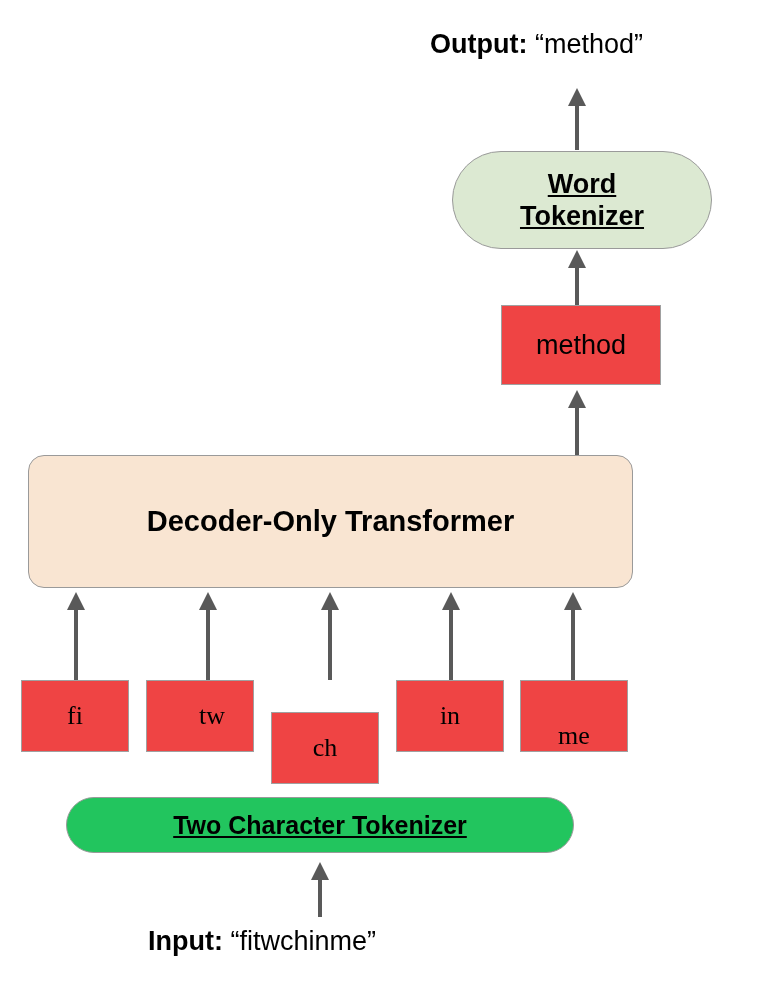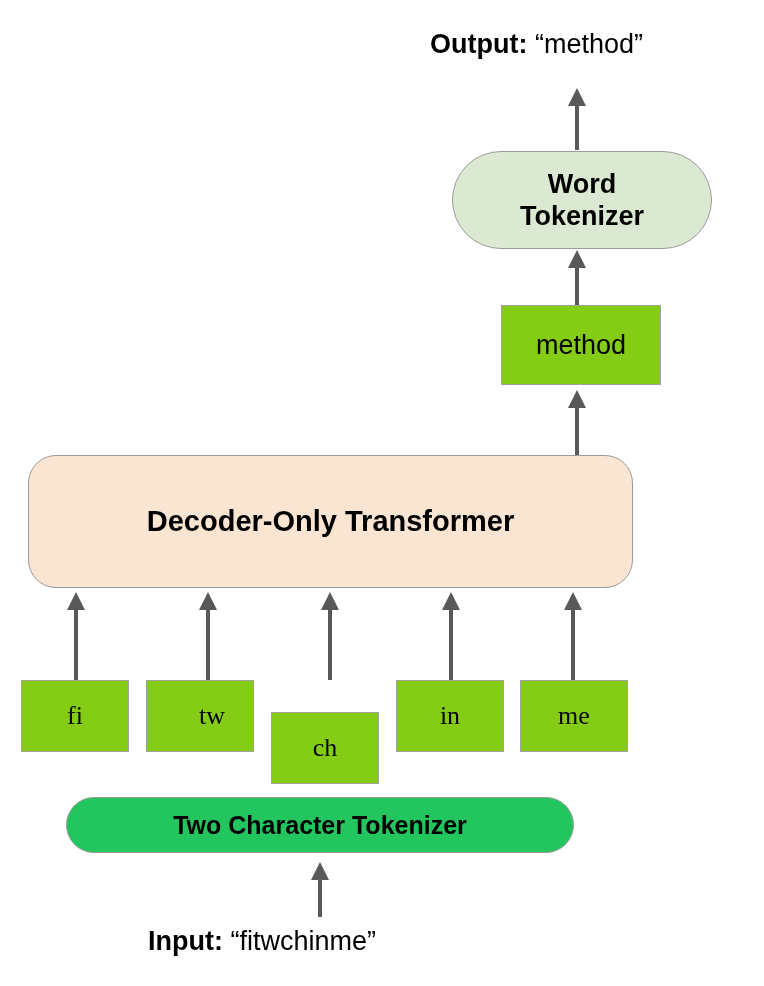--- a/index.html
+++ b/index.html
@@ -48,20 +48,21 @@
   .pill {
     position: absolute;
     box-sizing: border-box;
     border: 1.4px solid #9a9a9a;
     display: flex;
     align-items: center;
     justify-content: center;
     text-align: center;
     font-weight: bold;
     color: #000000;
+    text-decoration: underline;
   }
 
   #word-tokenizer {
     left: 452px;
     top: 151px;
     width: 260px;
     height: 98px;
     border-radius: 49px;
     background: #dce9d2;
     font-size: 27px;
@@ -79,37 +80,37 @@
   }
 
   
   #transformer {
     position: absolute;
     box-sizing: border-box;
     left: 28px;
     top: 455px;
     width: 605px;
     height: 133px;
-    border-radius: 28px;
+    border-radius: 16px;
     border: 1.4px solid #9a9a9a;
     background: #f9e5d2;
     display: flex;
     align-items: center;
     justify-content: center;
     font-size: 29px;
     font-weight: bold;
     color: #000000;
   }
 
   
   .token-box {
     position: absolute;
     box-sizing: border-box;
     border: 1.4px solid #a0a0a0;
-    background: #84cc16;
+    background: #ef4444;
     display: flex;
     align-items: center;
     justify-content: center;
     color: #000000;
     font-size: 26px;
     font-weight: normal;
   }
   .in-token {
     top: 680px;
     width: 108px;
@@ -179,21 +180,21 @@
       </div>
       <div class="token-box in-token" style="left: 146px; padding-left: 24px;">
         <span>tw</span>
       </div>
       <div class="token-box in-token" style="left: 271px; margin-top: 32px;">
         <span>ch</span>
       </div>
       <div class="token-box in-token" style="left: 396px;">
         <span>in</span>
       </div>
-      <div class="token-box in-token" style="left: 520px;">
+      <div class="token-box in-token" style="left: 520px; align-items: flex-end;">
         <span>me</span>
       </div>
     </div>
 
   <div class="pill" id="char-tokenizer">
     <span>Two Character Tokenizer</span>
   </div>
 
   <div class="io-label" id="input-label">
     <span class="io-key">Input:</span>

